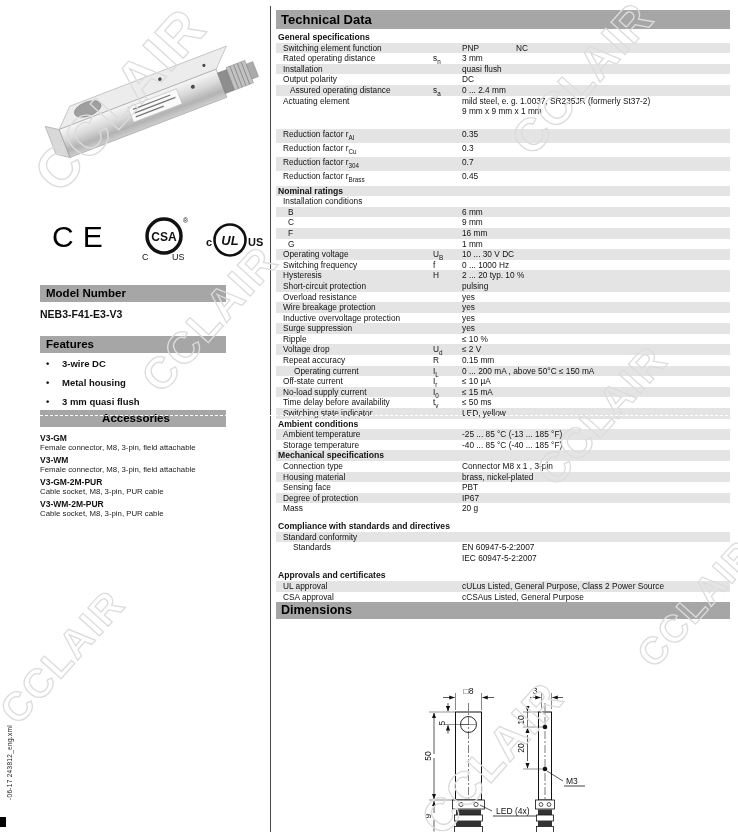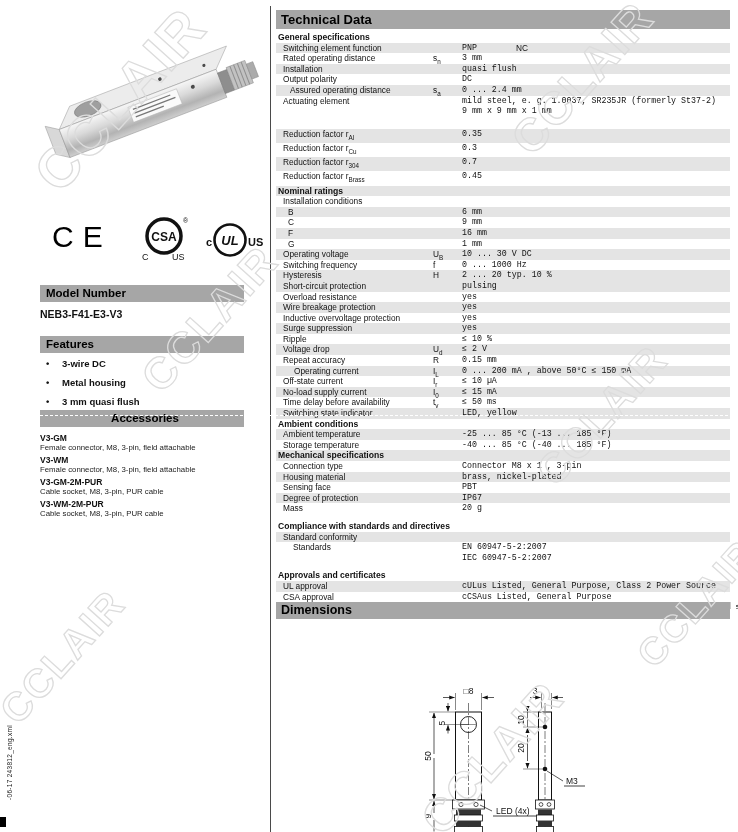--- a/index.html
+++ b/index.html
@@ -12,40 +12,40 @@
   .vline{position:absolute;left:270px;top:6px;width:1px;height:826px;background:#4a4a4a;}
   .pagebreak{position:absolute;left:0;top:415px;width:738px;border-top:1.5px dashed #ffffff;z-index:9;}
   .cmark{position:absolute;left:0;top:817px;width:6px;height:10px;background:#000;}
   .sidetext{position:absolute;left:6px;top:800px;width:175px;transform-origin:0 0;
     transform:rotate(-90deg);font-size:6.5px;color:#222;letter-spacing:.3px;white-space:nowrap;}
   .wm{position:absolute;font-weight:bold;color:rgba(0,0,0,0);-webkit-text-stroke:1.3px #dcdcdc;
     transform:rotate(-48deg);transform-origin:0 50%;pointer-events:none;z-index:8;letter-spacing:2px;}
   
   .photo{position:absolute;left:28px;top:8px;width:244px;height:184px;}
   .ce{position:absolute;left:52px;top:220px;font-size:30px;letter-spacing:9px;color:#000;}
-  .lbar{position:absolute;left:40px;width:204px;height:17px;line-height:17px;
+  .lbar{position:absolute;left:40px;width:186px;height:17px;line-height:17px;
     font-size:11.5px;padding-left:6px;box-sizing:border-box;}
   .model-val{position:absolute;left:40px;top:308px;font-size:10.5px;font-weight:bold;}
   .feat-list{position:absolute;left:45px;top:358px;width:215px;}
   .feat{font-size:9.5px;font-weight:bold;line-height:12px;margin-bottom:7px;}
   .blt{display:inline-block;width:16px;padding-left:1px;}
   .acc-list{position:absolute;left:40px;top:430px;width:225px;}
   .acc-name{font-size:8.5px;font-weight:bold;line-height:10px;margin-top:2.5px;}
   .acc-desc{font-size:7.8px;line-height:9.5px;color:#222;}
   
   .right{position:absolute;left:276px;top:10px;width:454px;}
   .tbar{height:19px;line-height:19px;font-size:13px;padding-left:5px;margin-bottom:3px;}
   .spec{font-size:8.3px;}
   .trow{position:relative;line-height:10.6px;min-height:10.6px;white-space:nowrap;}
   .trow.hdr{font-weight:bold;padding-left:2px;font-size:8.6px;}
   .trow.group{margin-top:7px;}
   .trow.shade{background:#e4e4e4;}
   .lab{display:inline-block;}
   .sym{position:absolute;left:157px;top:0;}
-  .val{position:absolute;left:186px;top:0;font-family:Liberation Mono, monospace;}
+  .val{position:absolute;left:186px;top:0;}
   .val div{line-height:10.6px;}
   .val2{position:absolute;left:240px;top:0;}
   sub{font-size:6.3px;}
   .dimbar{position:absolute;left:0;top:592px;width:454px;height:17px;line-height:17px;
     font-size:12.5px;padding-left:5px;box-sizing:border-box;}
   .dimsvg{position:absolute;left:276px;top:678px;}
 </style>
 </head>
 <body>
 

